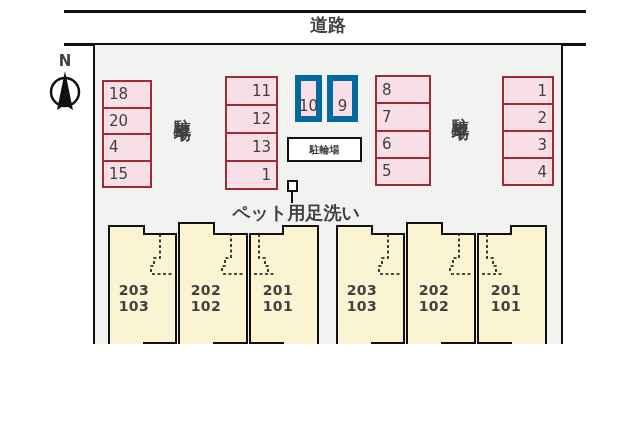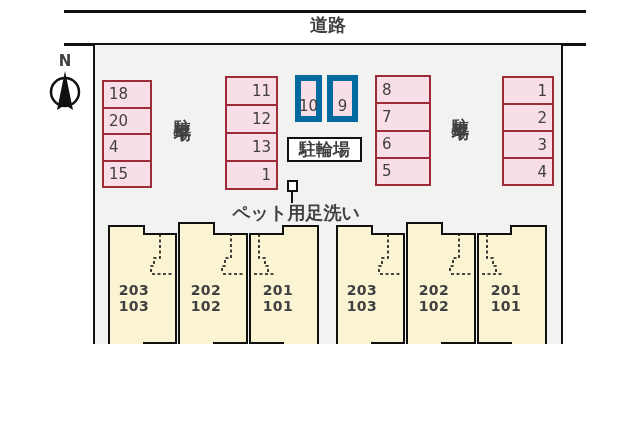--- a/index.html
+++ b/index.html
@@ -29,21 +29,21 @@
   .bike-stall{position:absolute;box-sizing:border-box;border:6px solid #0369a1;
               background:#f8dee6;display:flex;align-items:flex-end;
               justify-content:center;font-size:15px;padding-bottom:1px;}
 
   .lot-label{position:absolute;writing-mode:vertical-rl;text-orientation:upright;
              font-size:17px;font-weight:bold;letter-spacing:3px;line-height:1;}
 
   .bike-label-box{position:absolute;left:287px;top:137px;width:75px;height:25px;
                   background:#fff;border:2px solid #111;box-sizing:border-box;
                   display:flex;align-items:center;justify-content:center;
-                  font-size:17px;font-weight:bold;}
+                  font-size:10px;font-weight:bold;}
 
   .pet-square{position:absolute;left:287px;top:180px;width:11px;height:12px;
               background:#fff;border:2px solid #111;box-sizing:border-box;}
   .pet-line{position:absolute;left:291px;top:192px;width:2px;height:11px;background:#111;}
   .pet-label{position:absolute;left:226px;top:201px;width:140px;text-align:center;
              font-size:18px;font-weight:bold;}
 
   .bldg-svg{position:absolute;width:212px;height:132px;}
   .room-label{position:absolute;width:44px;text-align:center;font-size:14px;
               font-weight:600;line-height:16px;letter-spacing:0.5px;}

